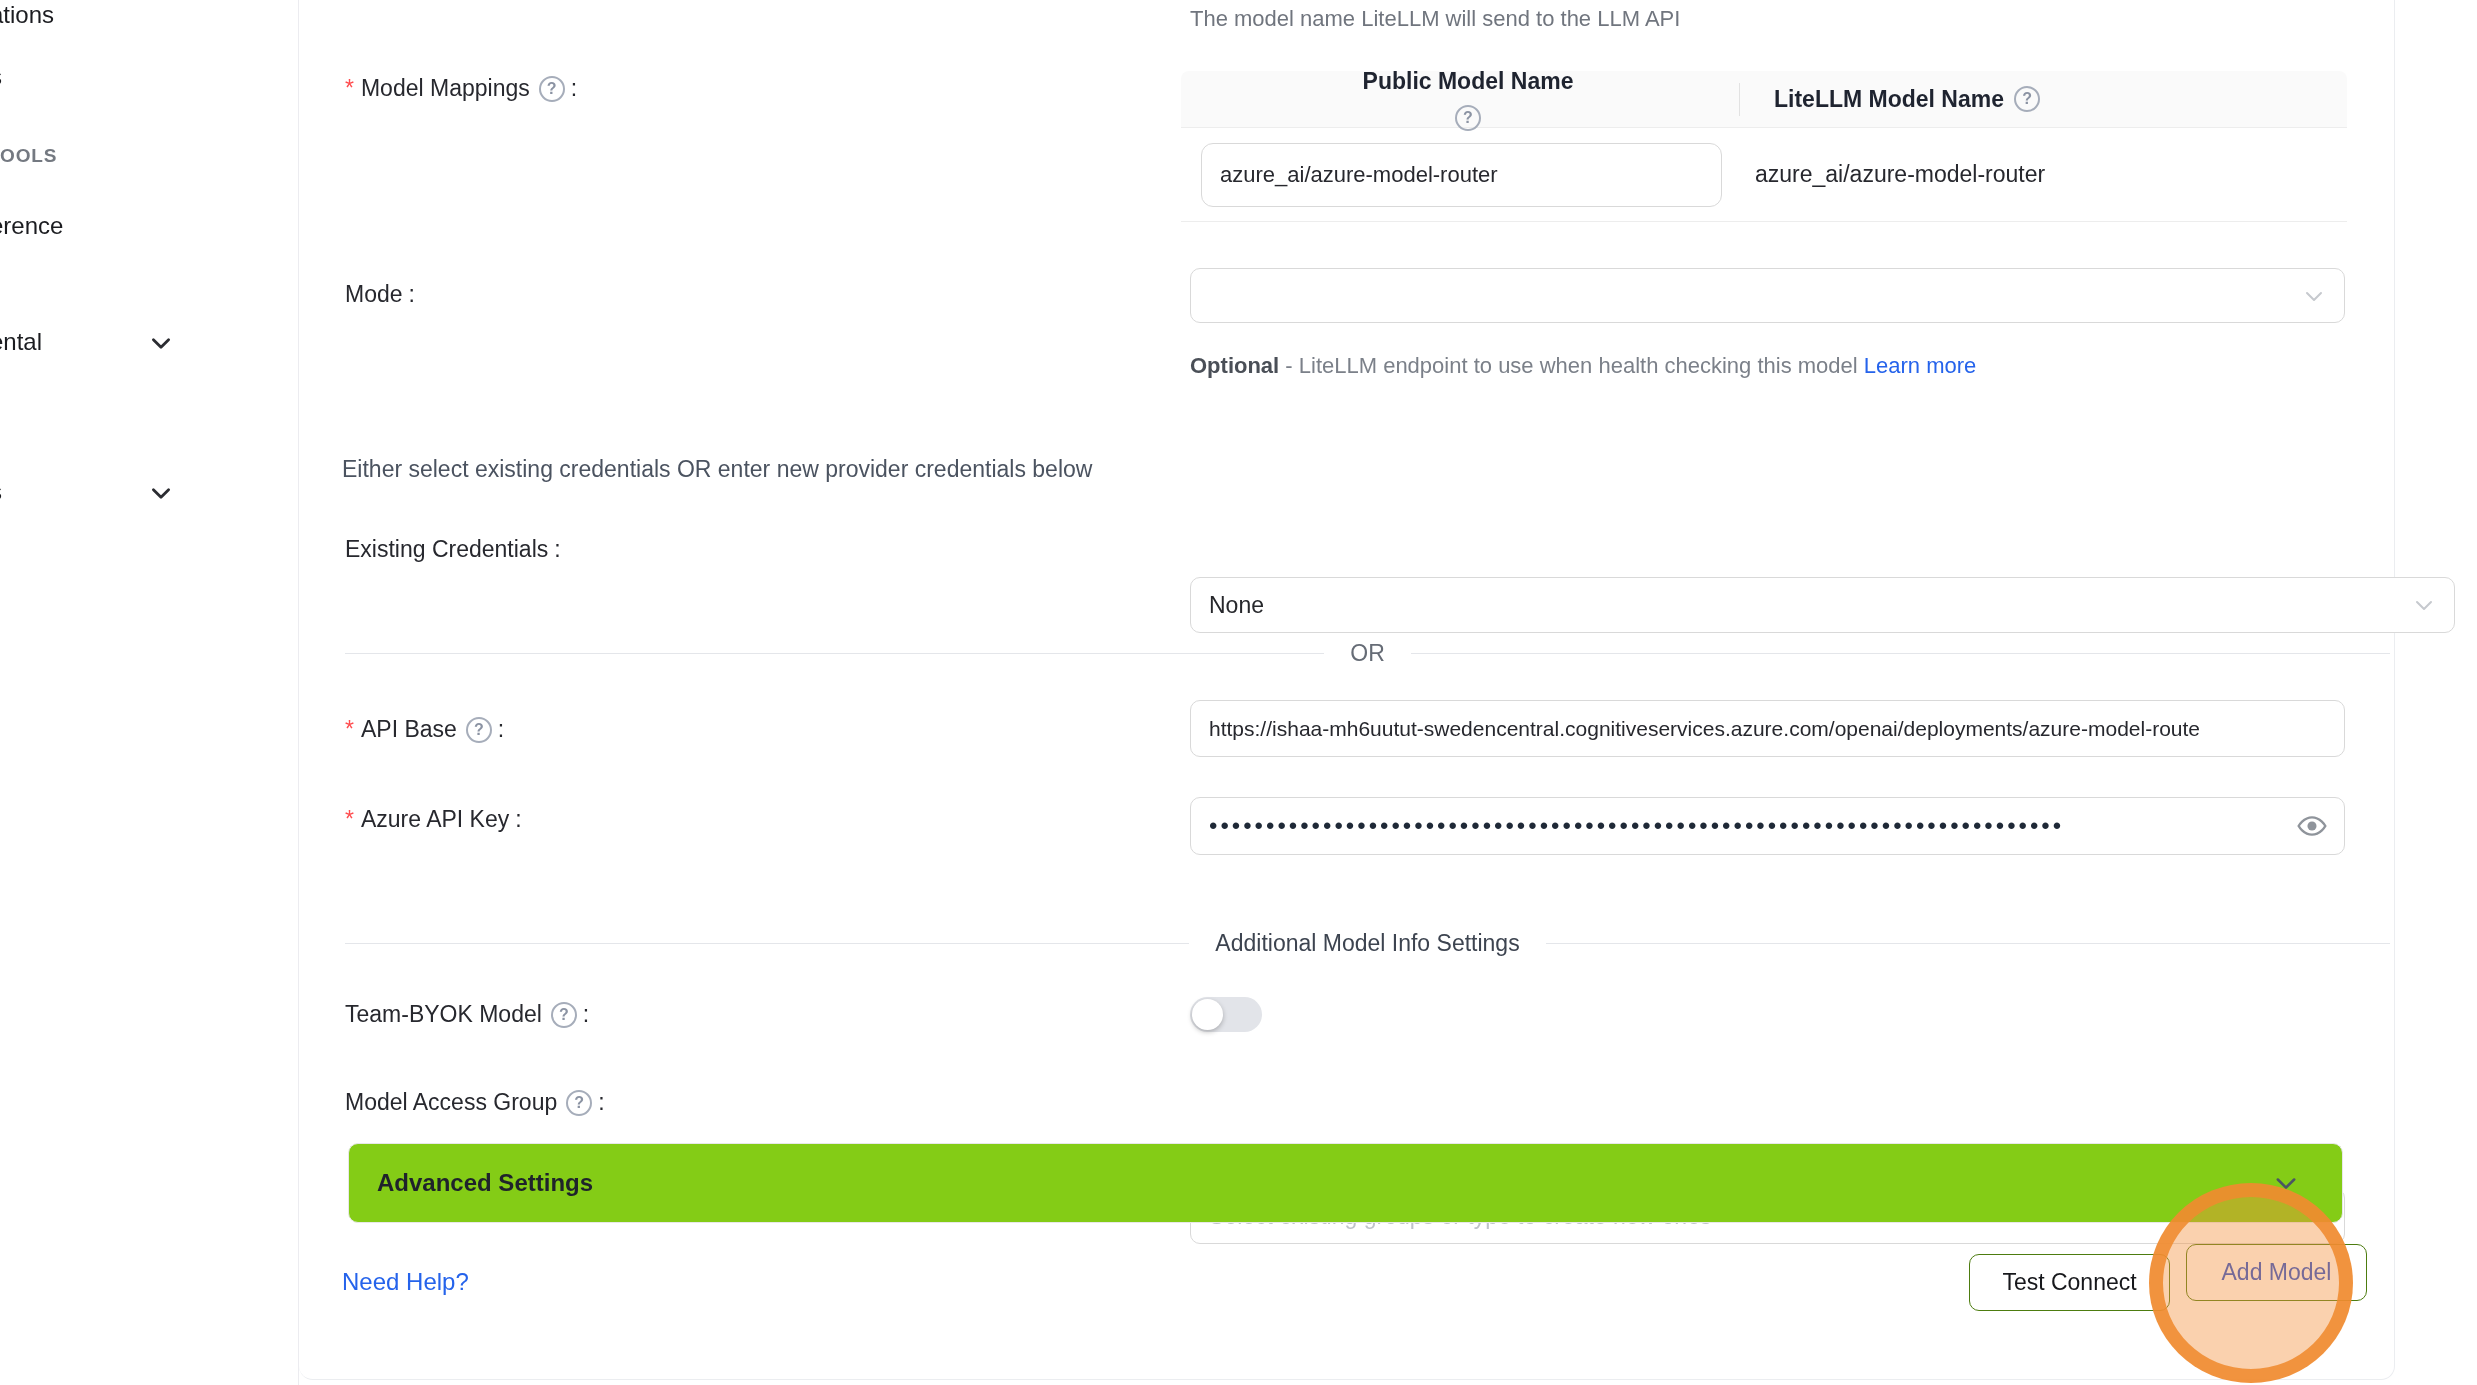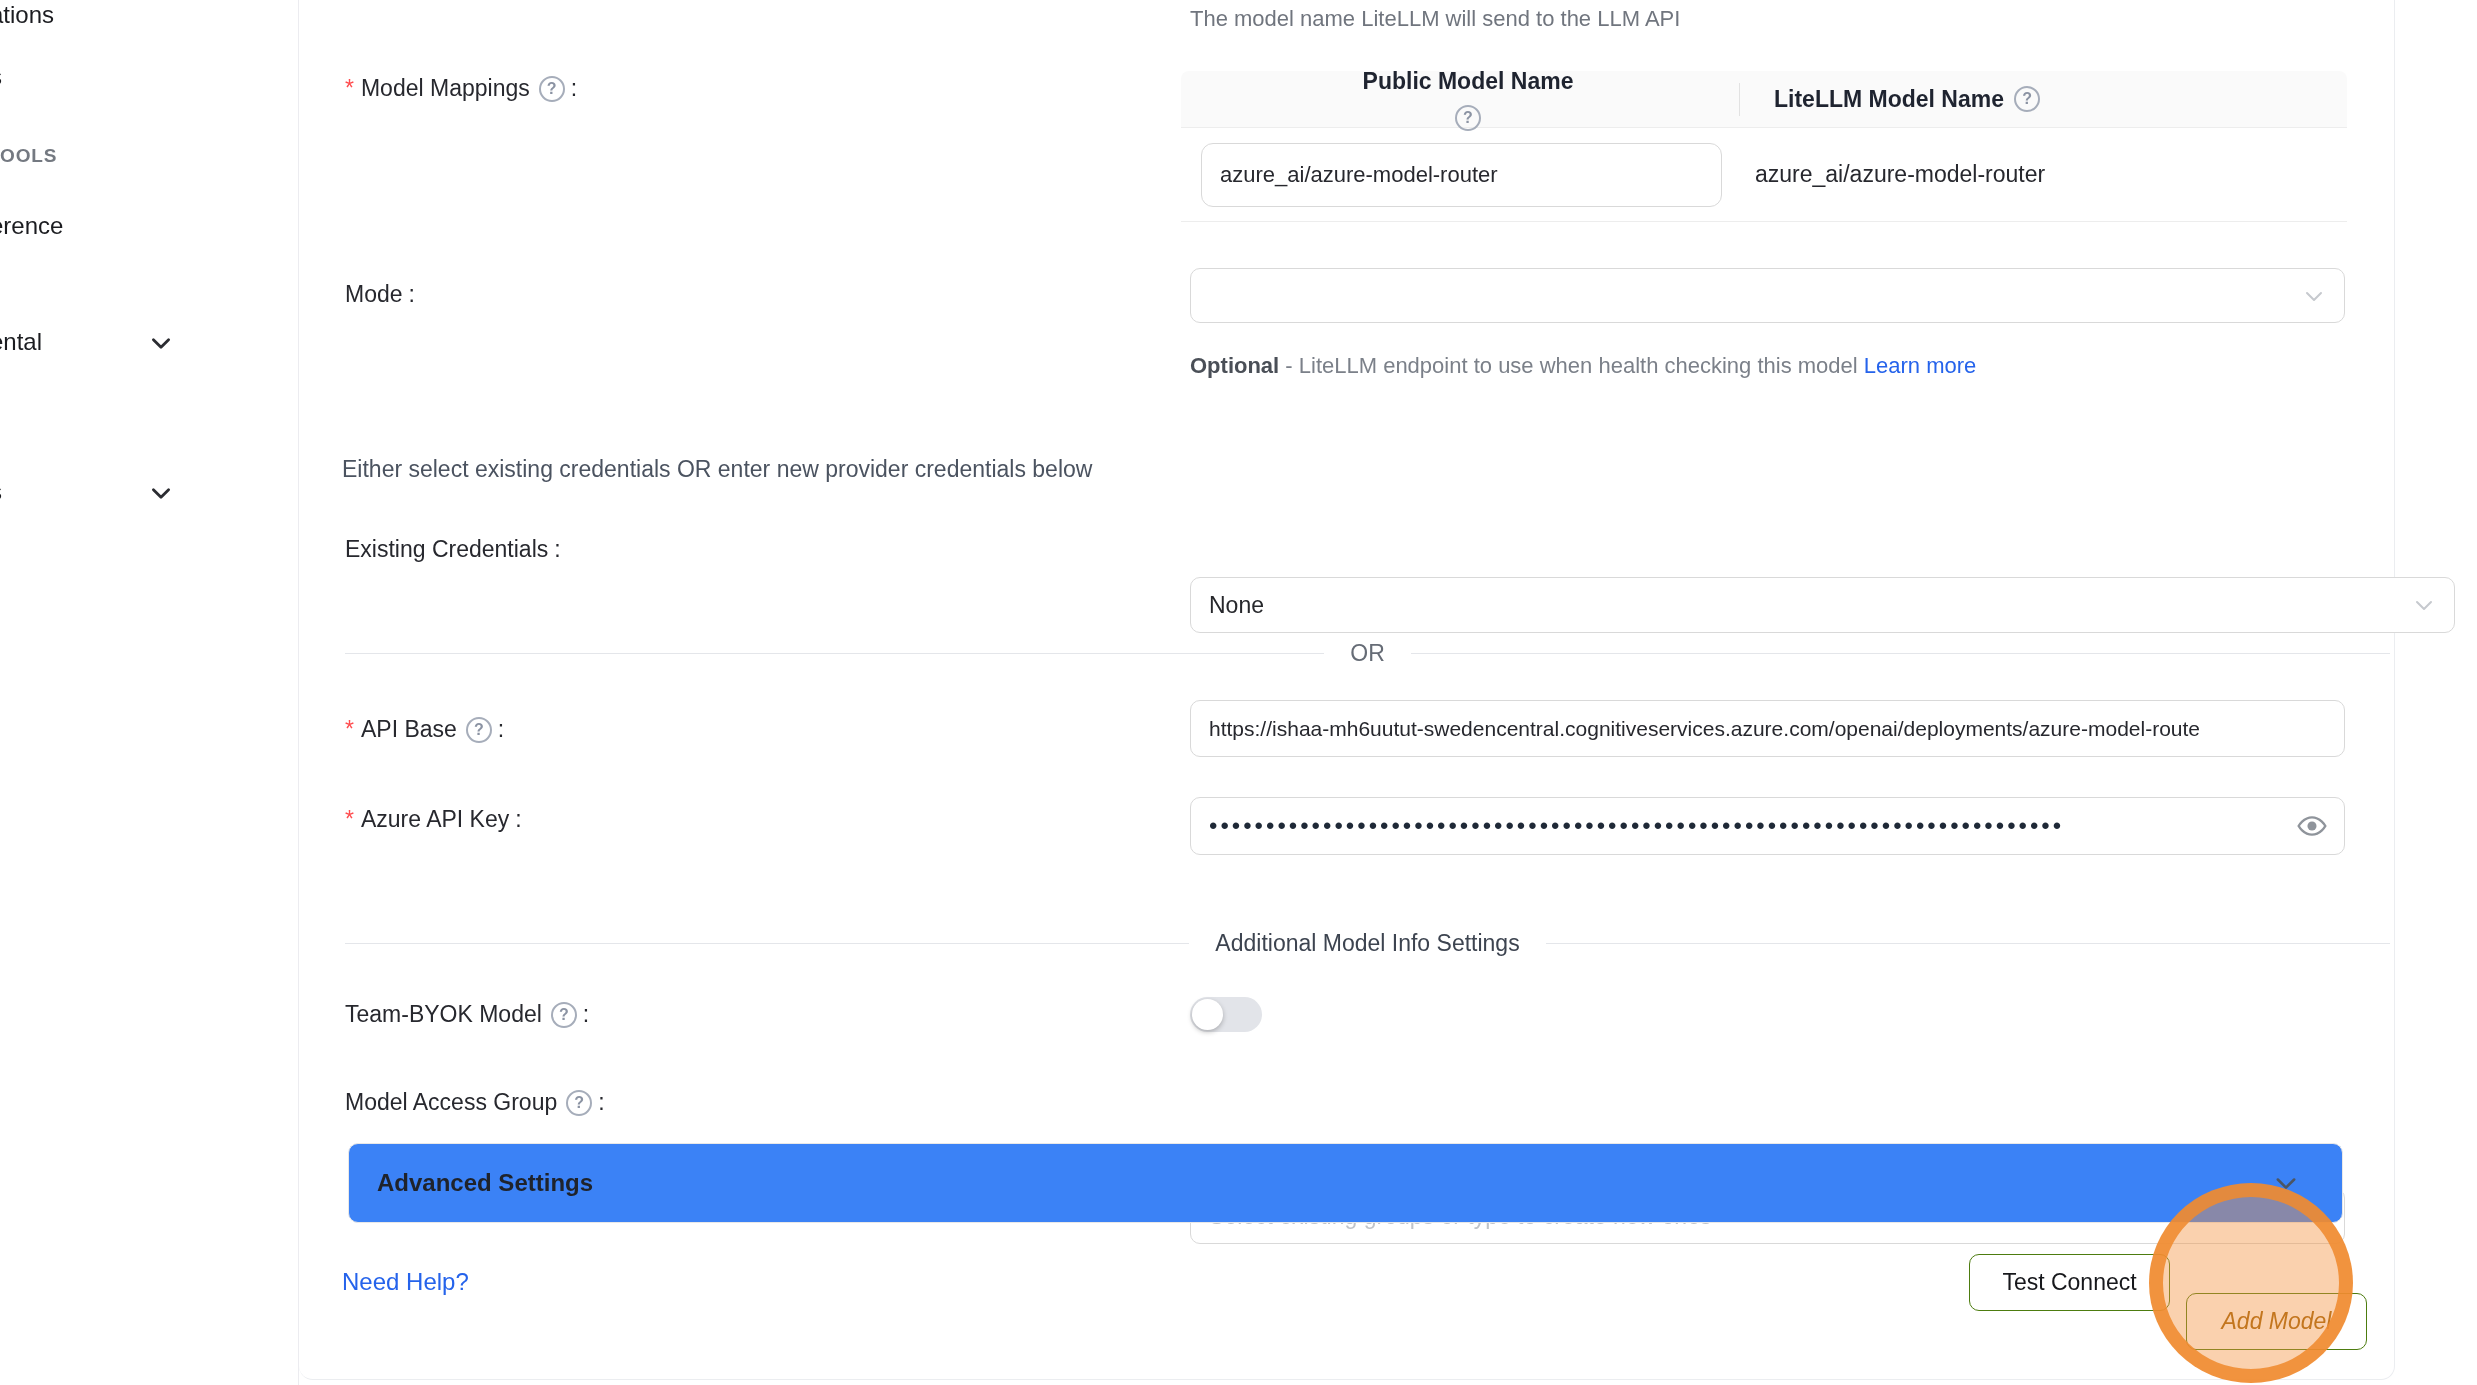--- a/index.html
+++ b/index.html
@@ -60,30 +60,30 @@
   .divider .dtext.dark { color:#3d4450; }
 
   .dots { font-size:24px; letter-spacing:3px; color:#1f2937; overflow:hidden; white-space:nowrap; width:1010px; }
   .eye { position:absolute; right:16px; top:50%; transform:translateY(-50%); width:32px; height:32px; cursor:pointer; }
 
   .toggle { left:891px; top:997px; width:72px; height:35px; border-radius:18px; background:#e2e4e9; cursor:pointer; }
   .knob { position:absolute; left:2px; top:2px; width:31px; height:31px; border-radius:50%; background:#fff;
           box-shadow:0 2px 5px rgba(0,0,0,.25); }
 
   .adv-panel { left:49px; top:1143px; width:1995px; height:80px; border:1px solid #e8e8e8; border-radius:10px;
-               background:#3b82f6; display:flex; align-items:center; justify-content:space-between;
+               background:#84cc16; display:flex; align-items:center; justify-content:space-between;
                padding:0 42px 0 28px; cursor:pointer; }
   .adv-title { font-size:24px; font-weight:700; color:#1f232b; }
 
   .needhelp { left:43px; top:1268px; font-size:24px; color:#2563eb; cursor:pointer; }
 
   .btn { position:absolute; height:57px; border:1px solid #4d7c0f; border-radius:10px; background:#fff;
          display:flex; align-items:center; justify-content:center; font-size:23px; cursor:pointer;margin-left:20px; }
   .btn-test { left:1650px; top:1254px; width:201px; color:#17181c; }
-  .btn-add  { left:1867px; top:1293px; width:181px; color:#a16207;font-style:italic; }
+  .btn-add  { left:1867px; top:1244px; width:181px; color:#1d4ed8; }
 
   .click-ring { left:1850px; top:1183px; width:204px; height:200px; border-radius:50%;
                 background:rgba(243,146,62,.42); border:14px solid rgba(240,139,47,.88);
                 pointer-events:none; z-index:5; }
 </style>
 </head>
 <body>
 
 <div id="stage">
 

